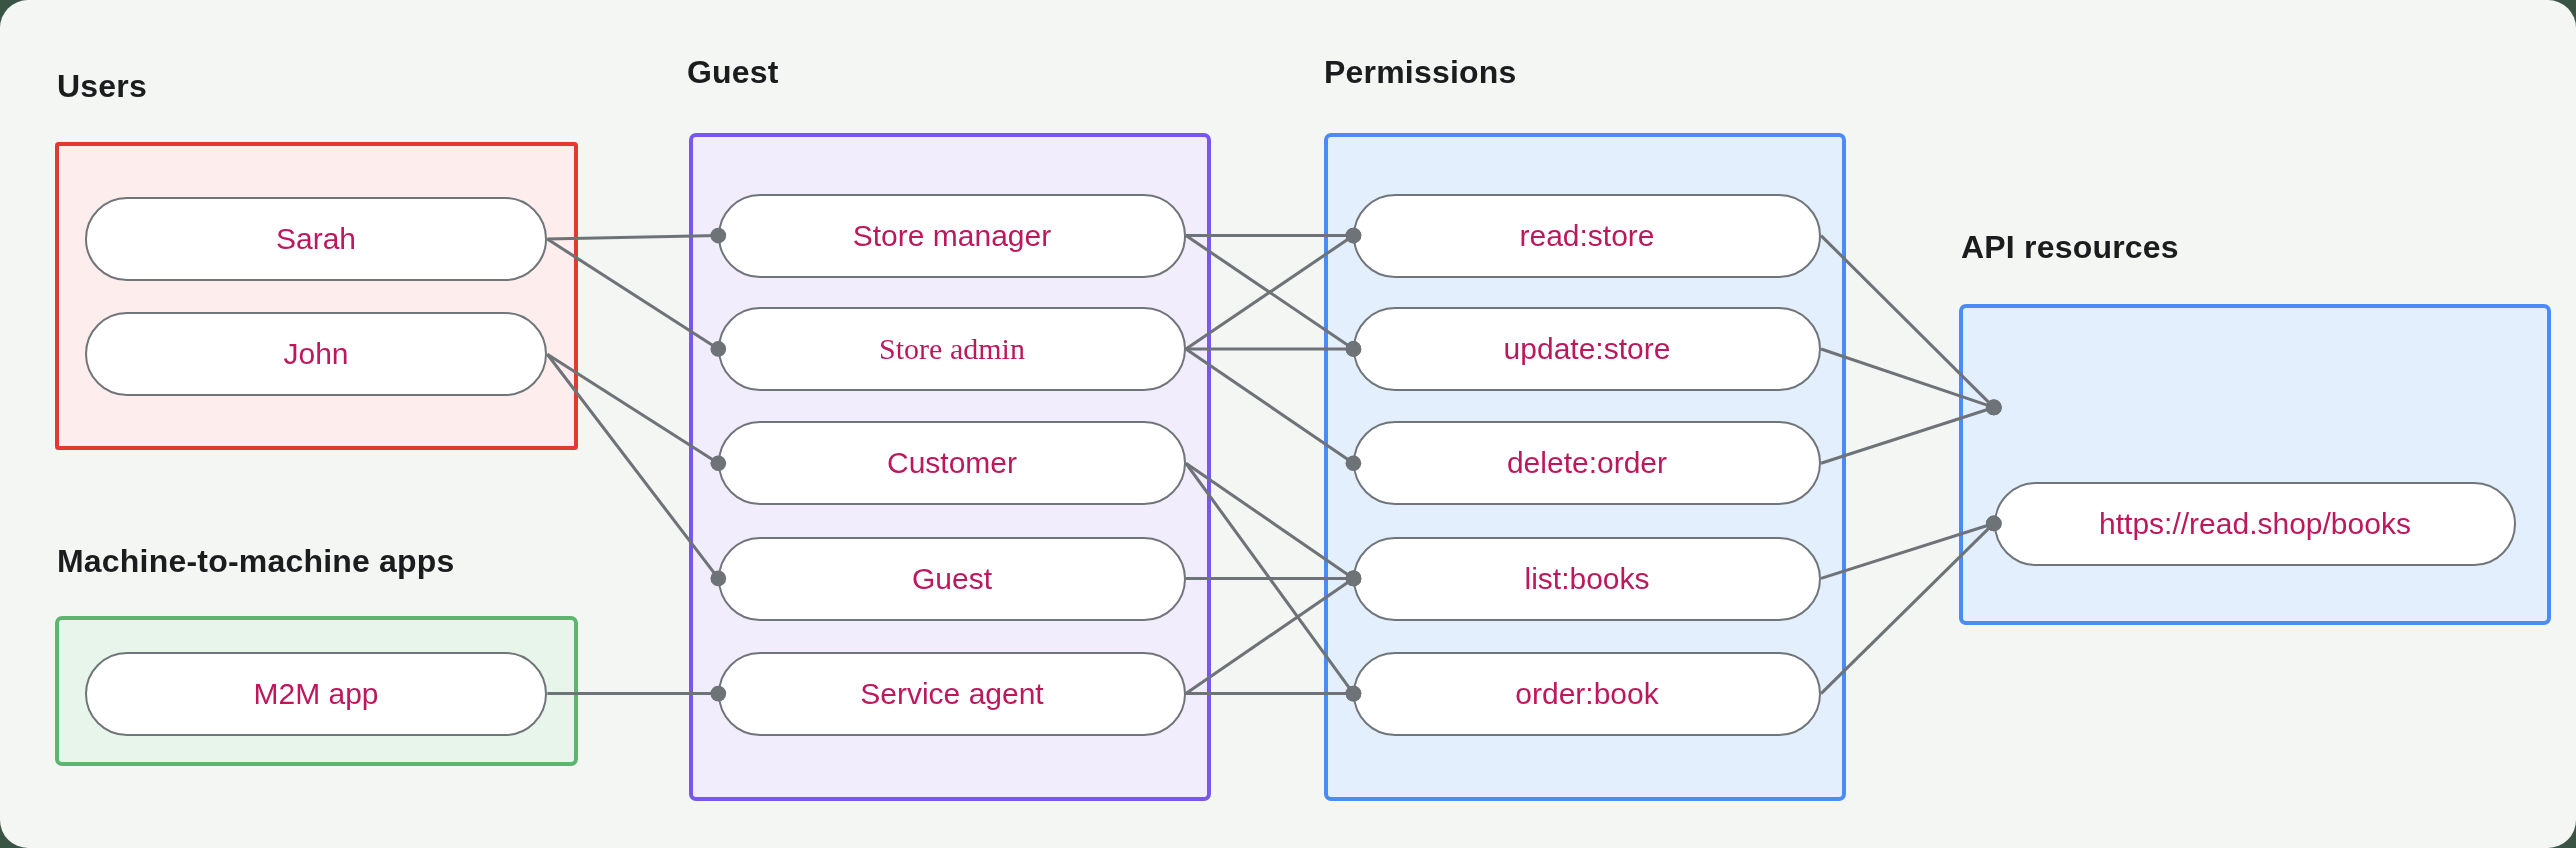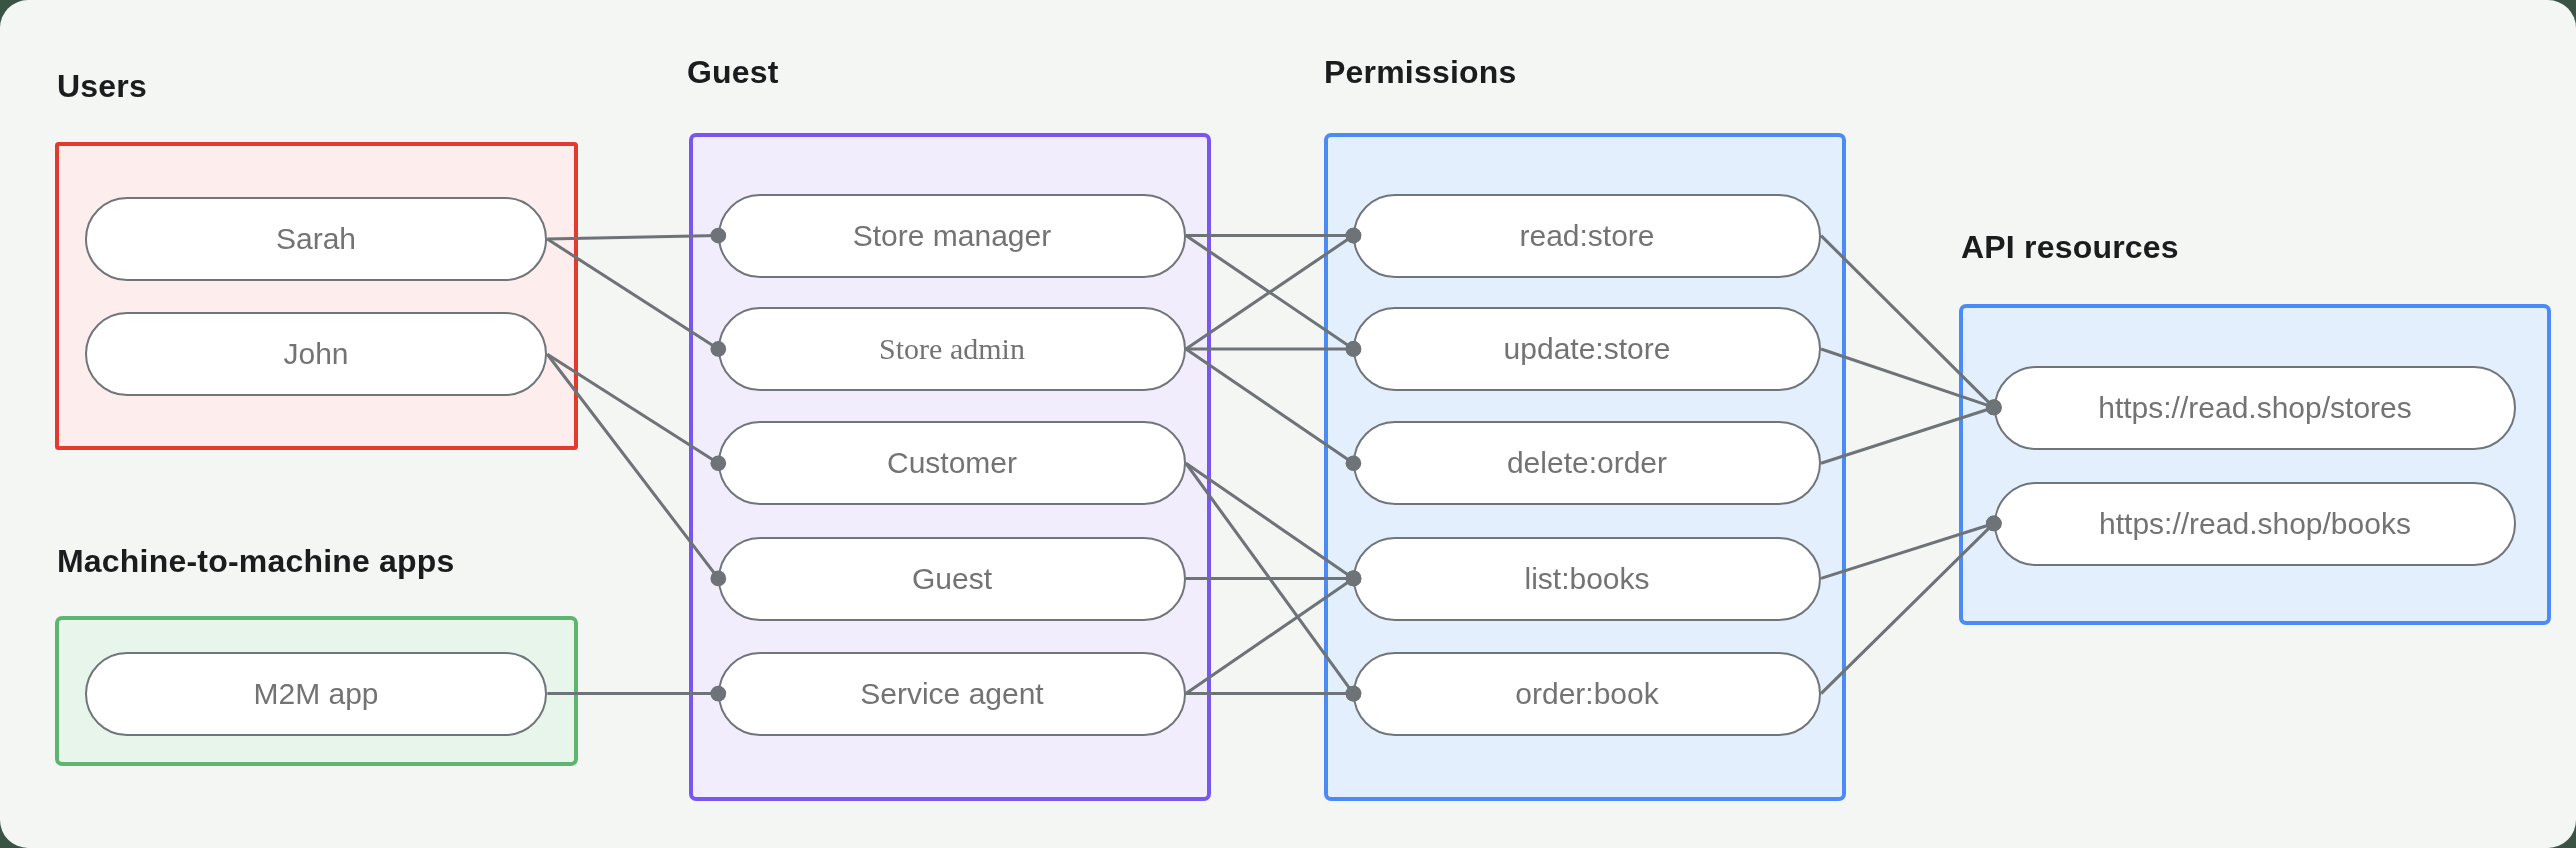--- a/index.html
+++ b/index.html
@@ -38,21 +38,21 @@
     position:absolute;
     box-sizing:border-box;
     height:84px;
     background:#ffffff;
     border:2.6px solid #70757a;
     border-radius:42px;
     display:flex;
     align-items:center;
     justify-content:center;
     font-size:30px;
-    color:#737373;
+    color:#be185d;
     z-index:2;
     white-space:nowrap;
   }
   #edge-layer{
     position:absolute;
     left:0;top:0;
     width:2576px;height:848px;
     z-index:5;
     pointer-events:none;
   }
@@ -86,21 +86,20 @@
   <div class="node" style="left:718px;top:421px;width:468px;">Customer</div>
   <div class="node" style="left:718px;top:537px;width:468px;">Guest</div>
   <div class="node" style="left:718px;top:652px;width:468px;">Service agent</div>
 
   <div class="node" style="left:1353px;top:307px;width:468px;">update:store</div>
   <div class="node" style="left:1353px;top:194px;width:468px;">read:store</div>
   <div class="node" style="left:1353px;top:421px;width:468px;">delete:order</div>
   <div class="node" style="left:1353px;top:537px;width:468px;">list:books</div>
   <div class="node" style="left:1353px;top:652px;width:468px;">order:book</div>
 
-  <div class="node" style="left:1994px;top:366px;width:522px;">https://read.shop/stores</div>
   <div class="node" style="left:1994px;top:482px;width:522px;">https://read.shop/books</div>
 
   <svg id="edge-layer" viewBox="0 0 2952 972" xmlns="http://www.w3.org/2000/svg">
       <line x1="627" y1="274" x2="823" y2="270"></line>
       <circle cx="823" cy="270" r="9"></circle>
       <line x1="627" y1="274" x2="823" y2="400"></line>
       <circle cx="823" cy="400" r="9"></circle>
       <line x1="627" y1="406" x2="823" y2="531"></line>
       <circle cx="823" cy="531" r="9"></circle>
       <line x1="627" y1="406" x2="823" y2="663"></line>

